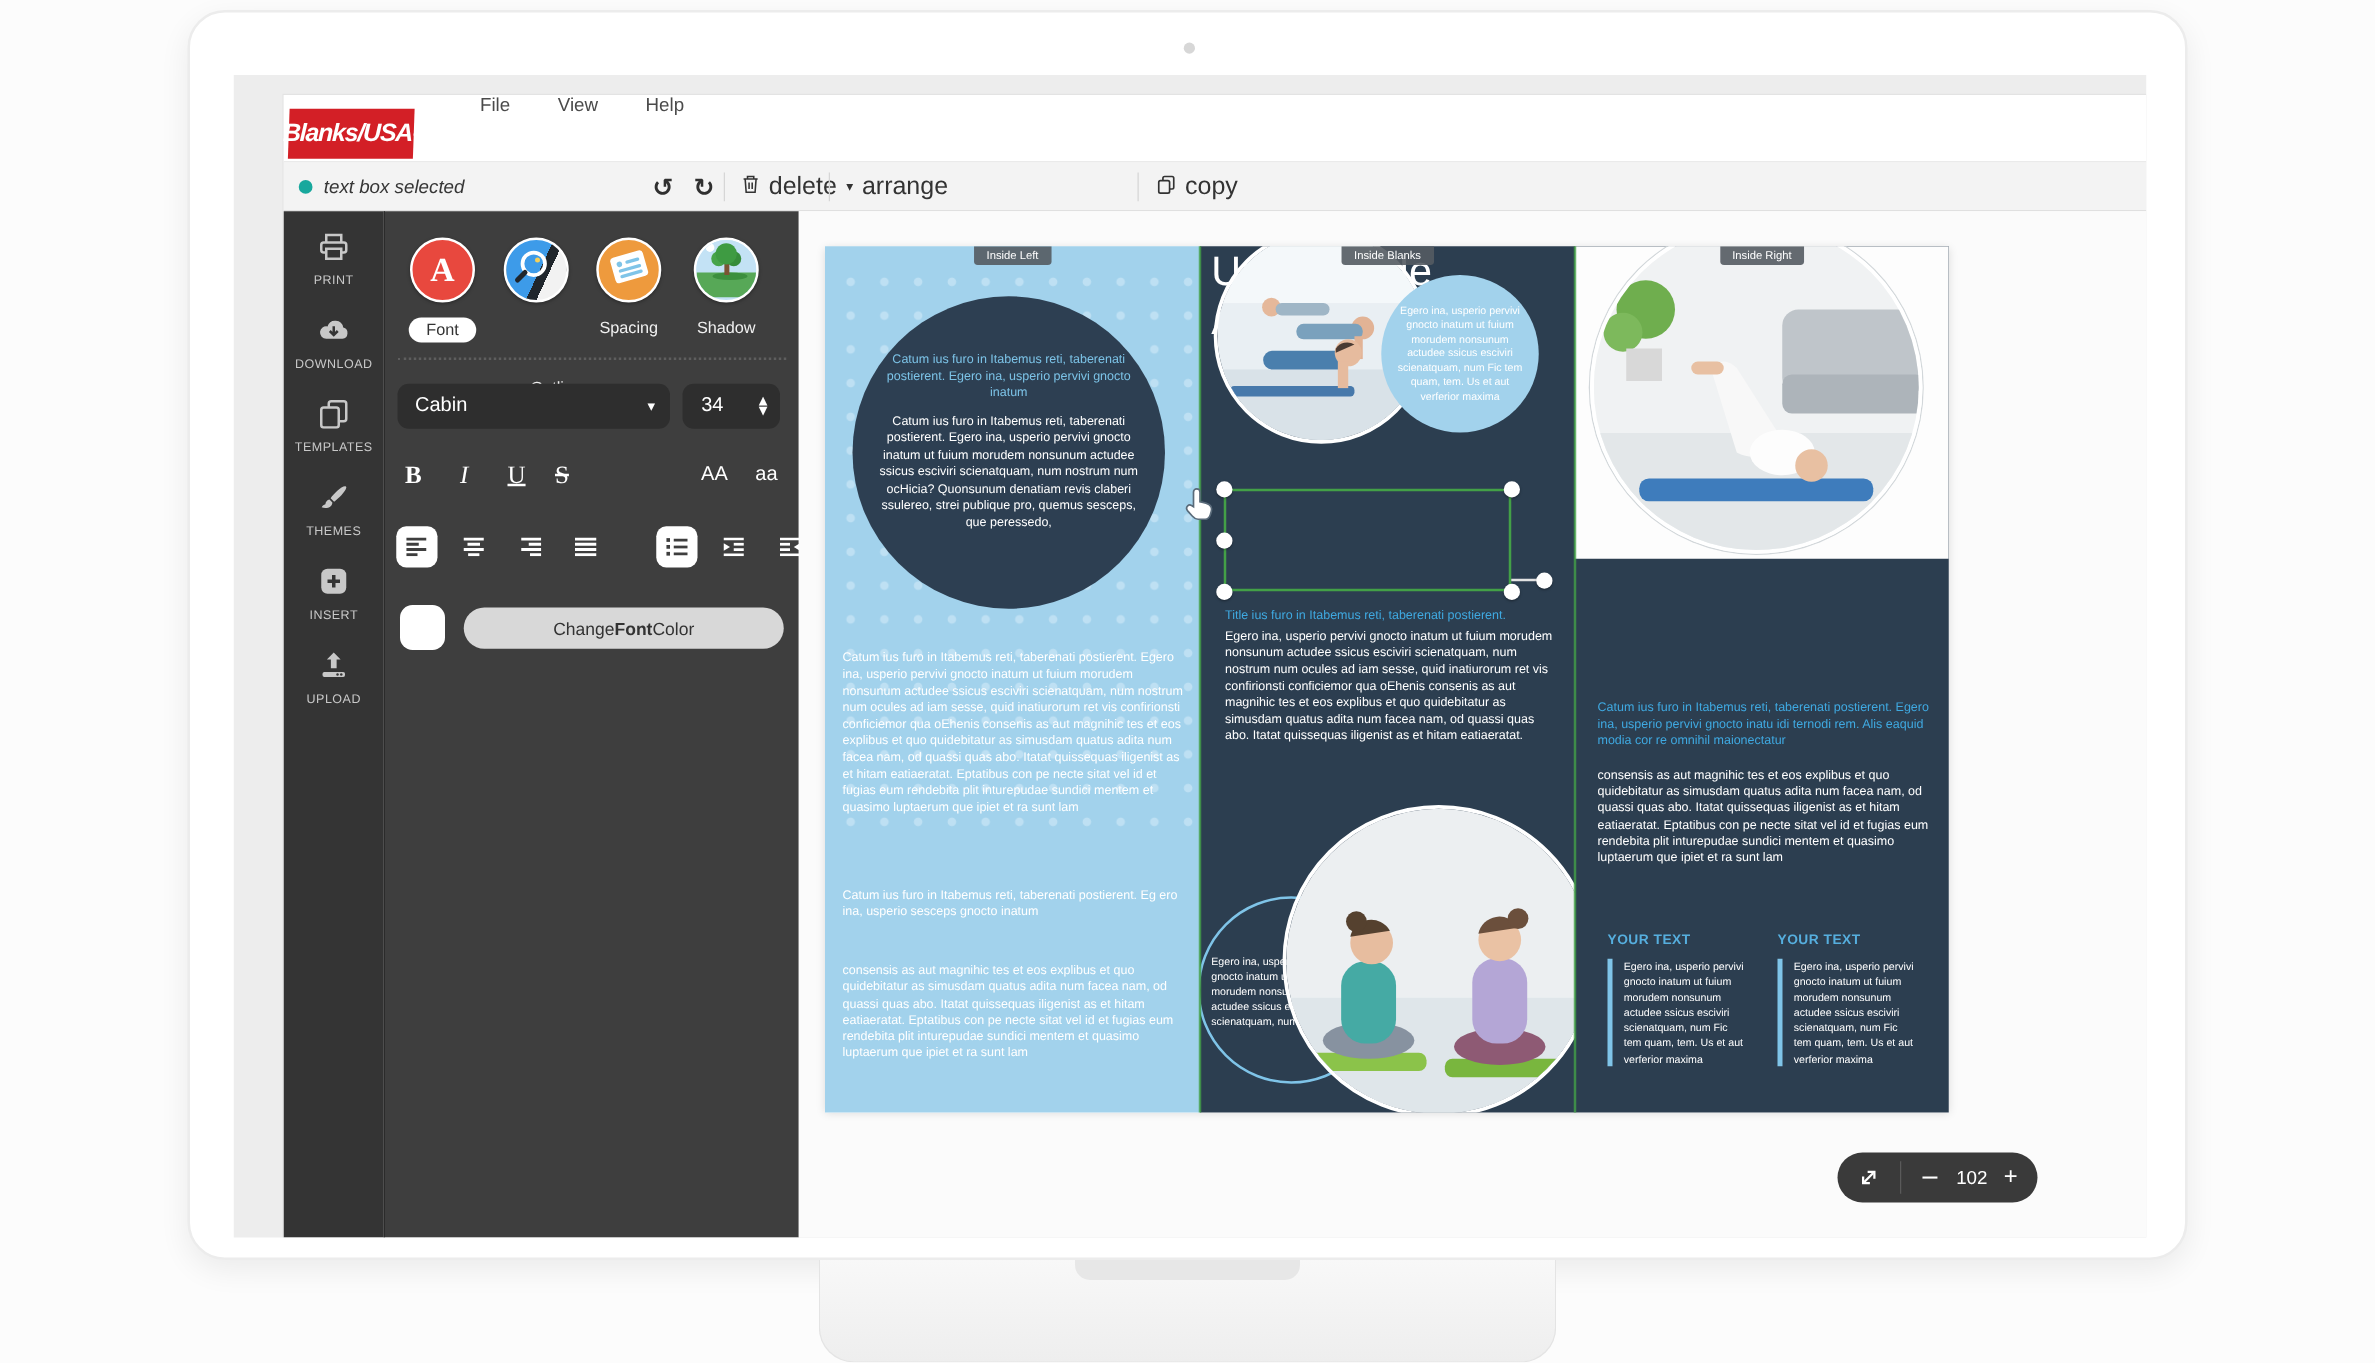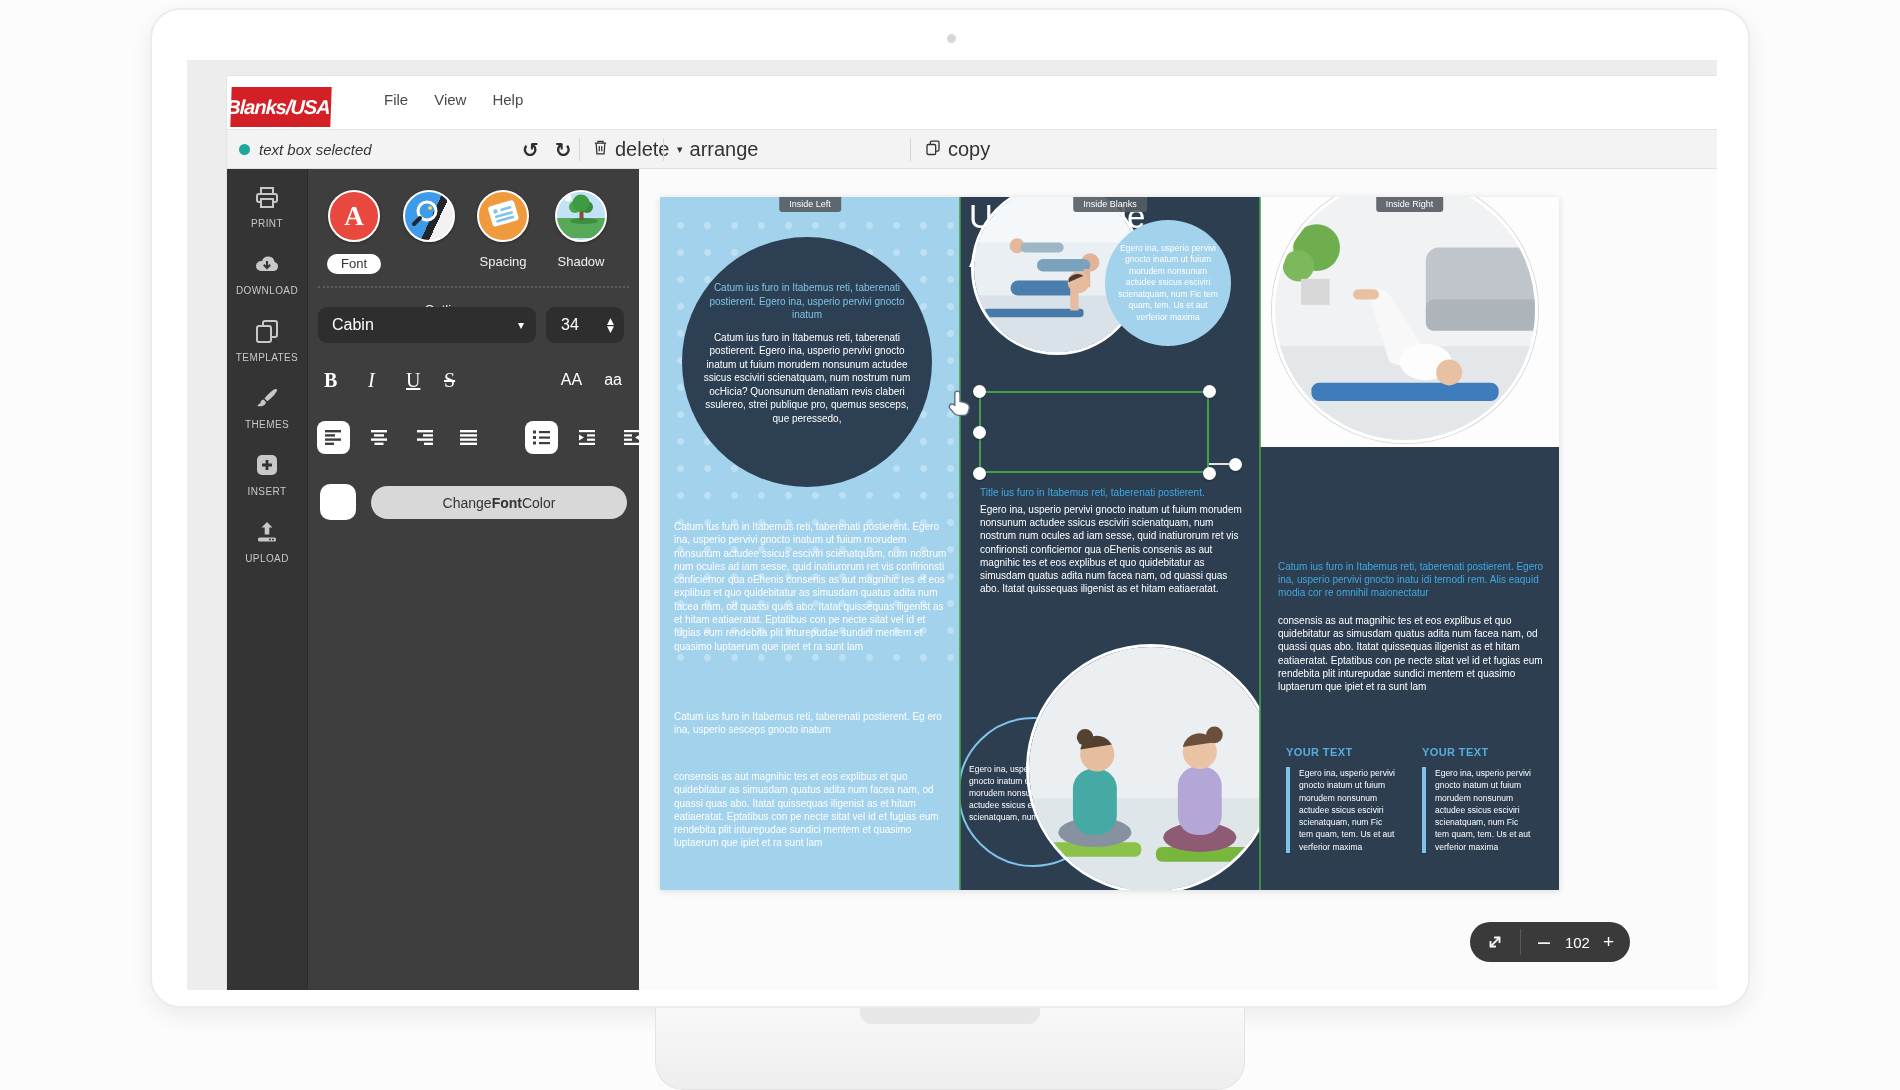--- a/index.html
+++ b/index.html
@@ -27,21 +27,21 @@
 
   
   .app-header { position:absolute; left:0; top:0; width:100%; height:54px;
                 background:#fff; border-bottom:1px solid #e3e3e3; }
   .logo { position:absolute; left:4px; top:11px; width:100px; height:40px;
           background:#d31f26; color:#fff; display:flex; align-items:center;
           justify-content:center; font-style:italic; font-weight:bold;
           font-size:20px; letter-spacing:-1px; transform:skewX(-2deg); }
   .logo sup { font-size:8px; margin-left:1px; }
   .menus { position:absolute; left:157px; top:0; height:46px; display:flex;
-           align-items:center; gap:26px; }
+           gap:38px; }
   .menu-item { font-size:15px; color:#4a4a4a; cursor:default; }
   .hdr-right { position:absolute; left:1165px; top:0; height:54px; display:flex;
                align-items:center; }
   .side-label { font-size:16px; color:#555; margin-right:14px; }
   .page-circle { width:40px; height:40px; border-radius:50%; border:2.5px solid #3d3d3d;
                  background:#fff; display:flex; align-items:center; justify-content:center;
                  font-size:17px; color:#333; }
   .page-two { font-size:17px; color:#444; margin:0 18px 0 16px; }
   .btn-3d { width:137px; height:43px; border-radius:22px; background:#3b3b3b; color:#fff;
             display:flex; align-items:center; justify-content:center; gap:8px;

